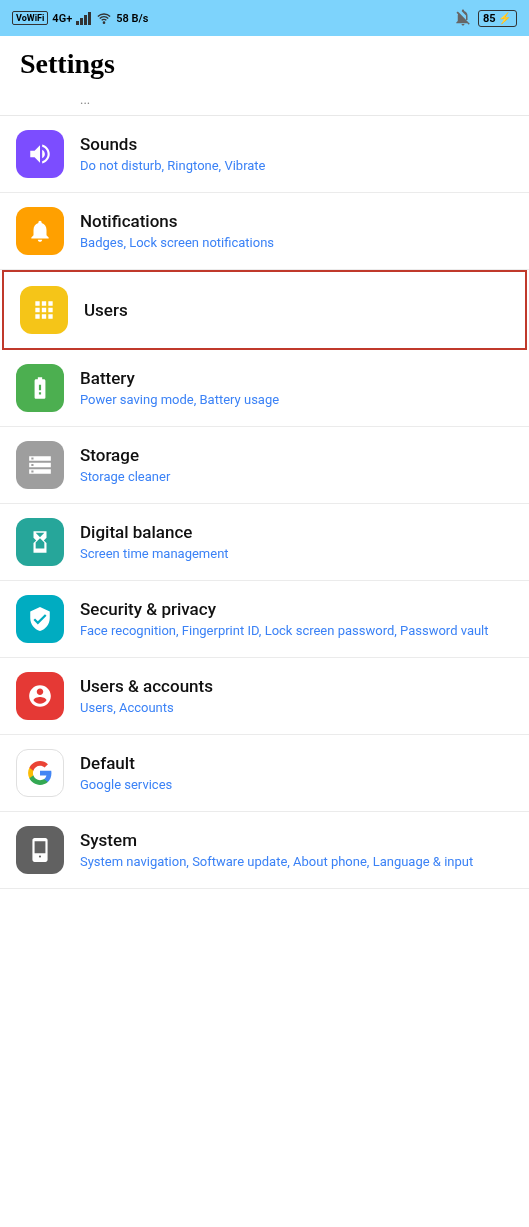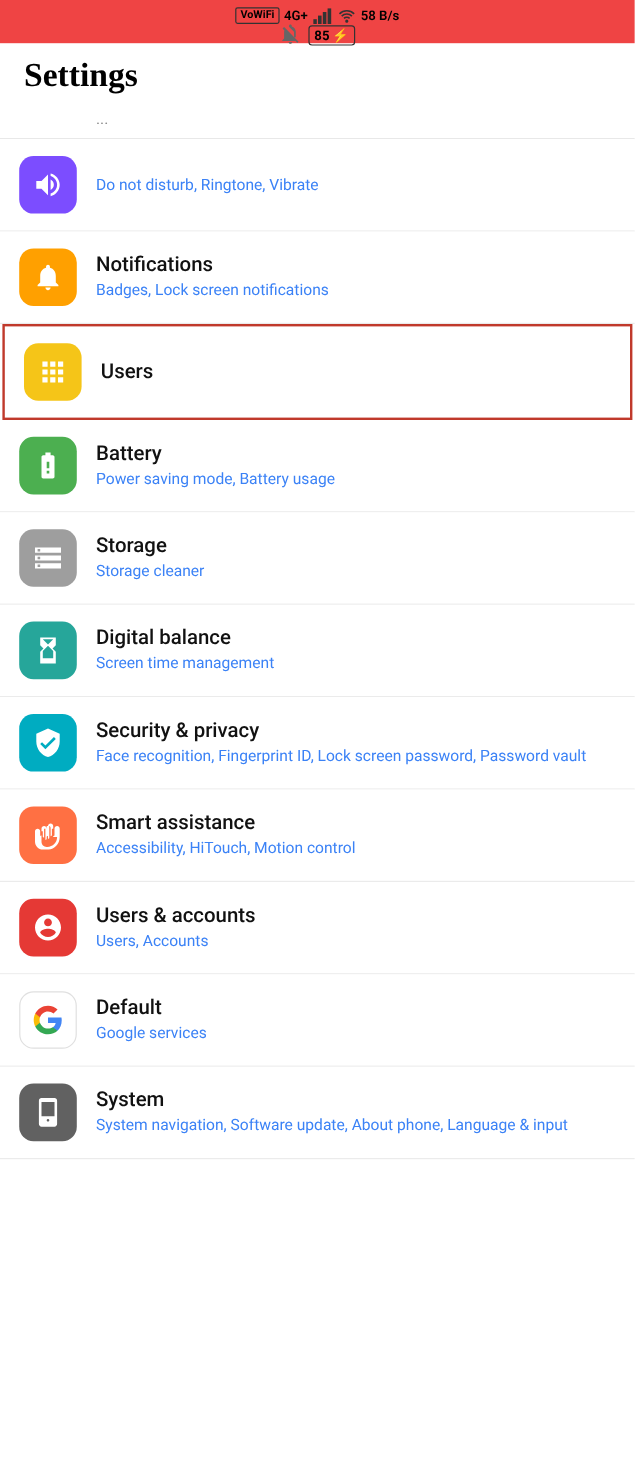--- a/index.html
+++ b/index.html
@@ -10,23 +10,22 @@
       font-family: 'Roboto', Arial, sans-serif;
       overflow-x: hidden;
     }
 
     
     .status-bar {
       display: flex;
       justify-content: space-between;
       align-items: center;
       padding: 6px 12px;
-      background: #ef4444;
+      background: #7dd3fc;
       height: 36px;
-      flex-direction: column;
     }
     .status-left {
       display: flex;
       align-items: center;
       gap: 4px;
       font-size: 11px;
       font-weight: 600;
     }
     .status-right {
       display: flex;
@@ -170,20 +169,21 @@
 
 <ul class="settings-list">
 
   <li class="settings-item">
     <div class="icon-wrapper icon-purple">
       <svg viewBox="0 0 24 24">
         <path d="M3 9v6h4l5 5V4L7 9H3zm13.5 3c0-1.77-1.02-3.29-2.5-4.03v8.05c1.48-.73 2.5-2.25 2.5-4.02zM14 3.23v2.06c2.89.86 5 3.54 5 6.71s-2.11 5.85-5 6.71v2.06c4.01-.91 7-4.49 7-8.77s-2.99-7.86-7-8.77z"></path>
       </svg>
     </div>
     <div class="item-text">
+      <div class="item-title">Sounds</div>
       <div class="item-subtitle">Do not disturb, Ringtone, Vibrate</div>
     </div>
   </li>
 
   <li class="settings-item">
     <div class="icon-wrapper icon-yellow">
       <svg viewBox="0 0 24 24">
         <path d="M12 22c1.1 0 2-.9 2-2h-4c0 1.1.9 2 2 2zm6-6v-5c0-3.07-1.64-5.64-4.5-6.32V4c0-.83-.67-1.5-1.5-1.5s-1.5.67-1.5 1.5v.68C7.63 5.36 6 7.92 6 11v5l-2 2v1h16v-1l-2-2z"></path>
       </svg>
     </div>
@@ -245,31 +245,20 @@
       <svg viewBox="0 0 24 24">
         <path d="M12 1L3 5v6c0 5.55 3.84 10.74 9 12 5.16-1.26 9-6.45 9-12V5l-9-4zm-2 16l-4-4 1.41-1.41L10 14.17l6.59-6.59L18 9l-8 8z"></path>
       </svg>
     </div>
     <div class="item-text">
       <div class="item-title">Security &amp; privacy</div>
       <div class="item-subtitle">Face recognition, Fingerprint ID, Lock screen password, Password vault</div>
     </div>
   </li>
 
-  <li class="settings-item">
-    <div class="icon-wrapper icon-orange">
-      <svg viewBox="0 0 24 24">
-        <path d="M21 7c0-1.1-.9-2-2-2s-2 .9-2 2v5.16l-1 .58V5c0-1.1-.9-2-2-2s-2 .9-2 2v7.35l-1 .58V7c0-1.1-.9-2-2-2s-2 .9-2 2v5l-1 .58V9c0-1.1-.9-2-2-2s-2 .9-2 2v8c0 3.31 2.69 6 6 6h4.44C16.88 23 21 18.88 21 13.44V7zM19 13.44C19 17.78 15.78 21 11.44 21H11c-2.21 0-4-1.79-4-4V9h1v4.35L9 14v-7h1v8.77l1-.58V5h1v9.94l1-.58V5c0 0 1 0 1 2v5.74l1-.58V7h1v6.44z"></path>
-      </svg>
-    </div>
-    <div class="item-text">
-      <div class="item-title">Smart assistance</div>
-      <div class="item-subtitle">Accessibility, HiTouch, Motion control</div>
-    </div>
-  </li>
 
   <li class="settings-item">
     <div class="icon-wrapper icon-red">
       <svg viewBox="0 0 24 24">
         <path d="M12 2C6.48 2 2 6.48 2 12s4.48 10 10 10 10-4.48 10-10S17.52 2 12 2zm0 3c1.66 0 3 1.34 3 3s-1.34 3-3 3-3-1.34-3-3 1.34-3 3-3zm0 14.2c-2.5 0-4.71-1.28-6-3.22.03-1.99 4-3.08 6-3.08 1.99 0 5.97 1.09 6 3.08-1.29 1.94-3.5 3.22-6 3.22z"></path>
       </svg>
     </div>
     <div class="item-text">
       <div class="item-title">Users &amp; accounts</div>
       <div class="item-subtitle">Users, Accounts</div>

